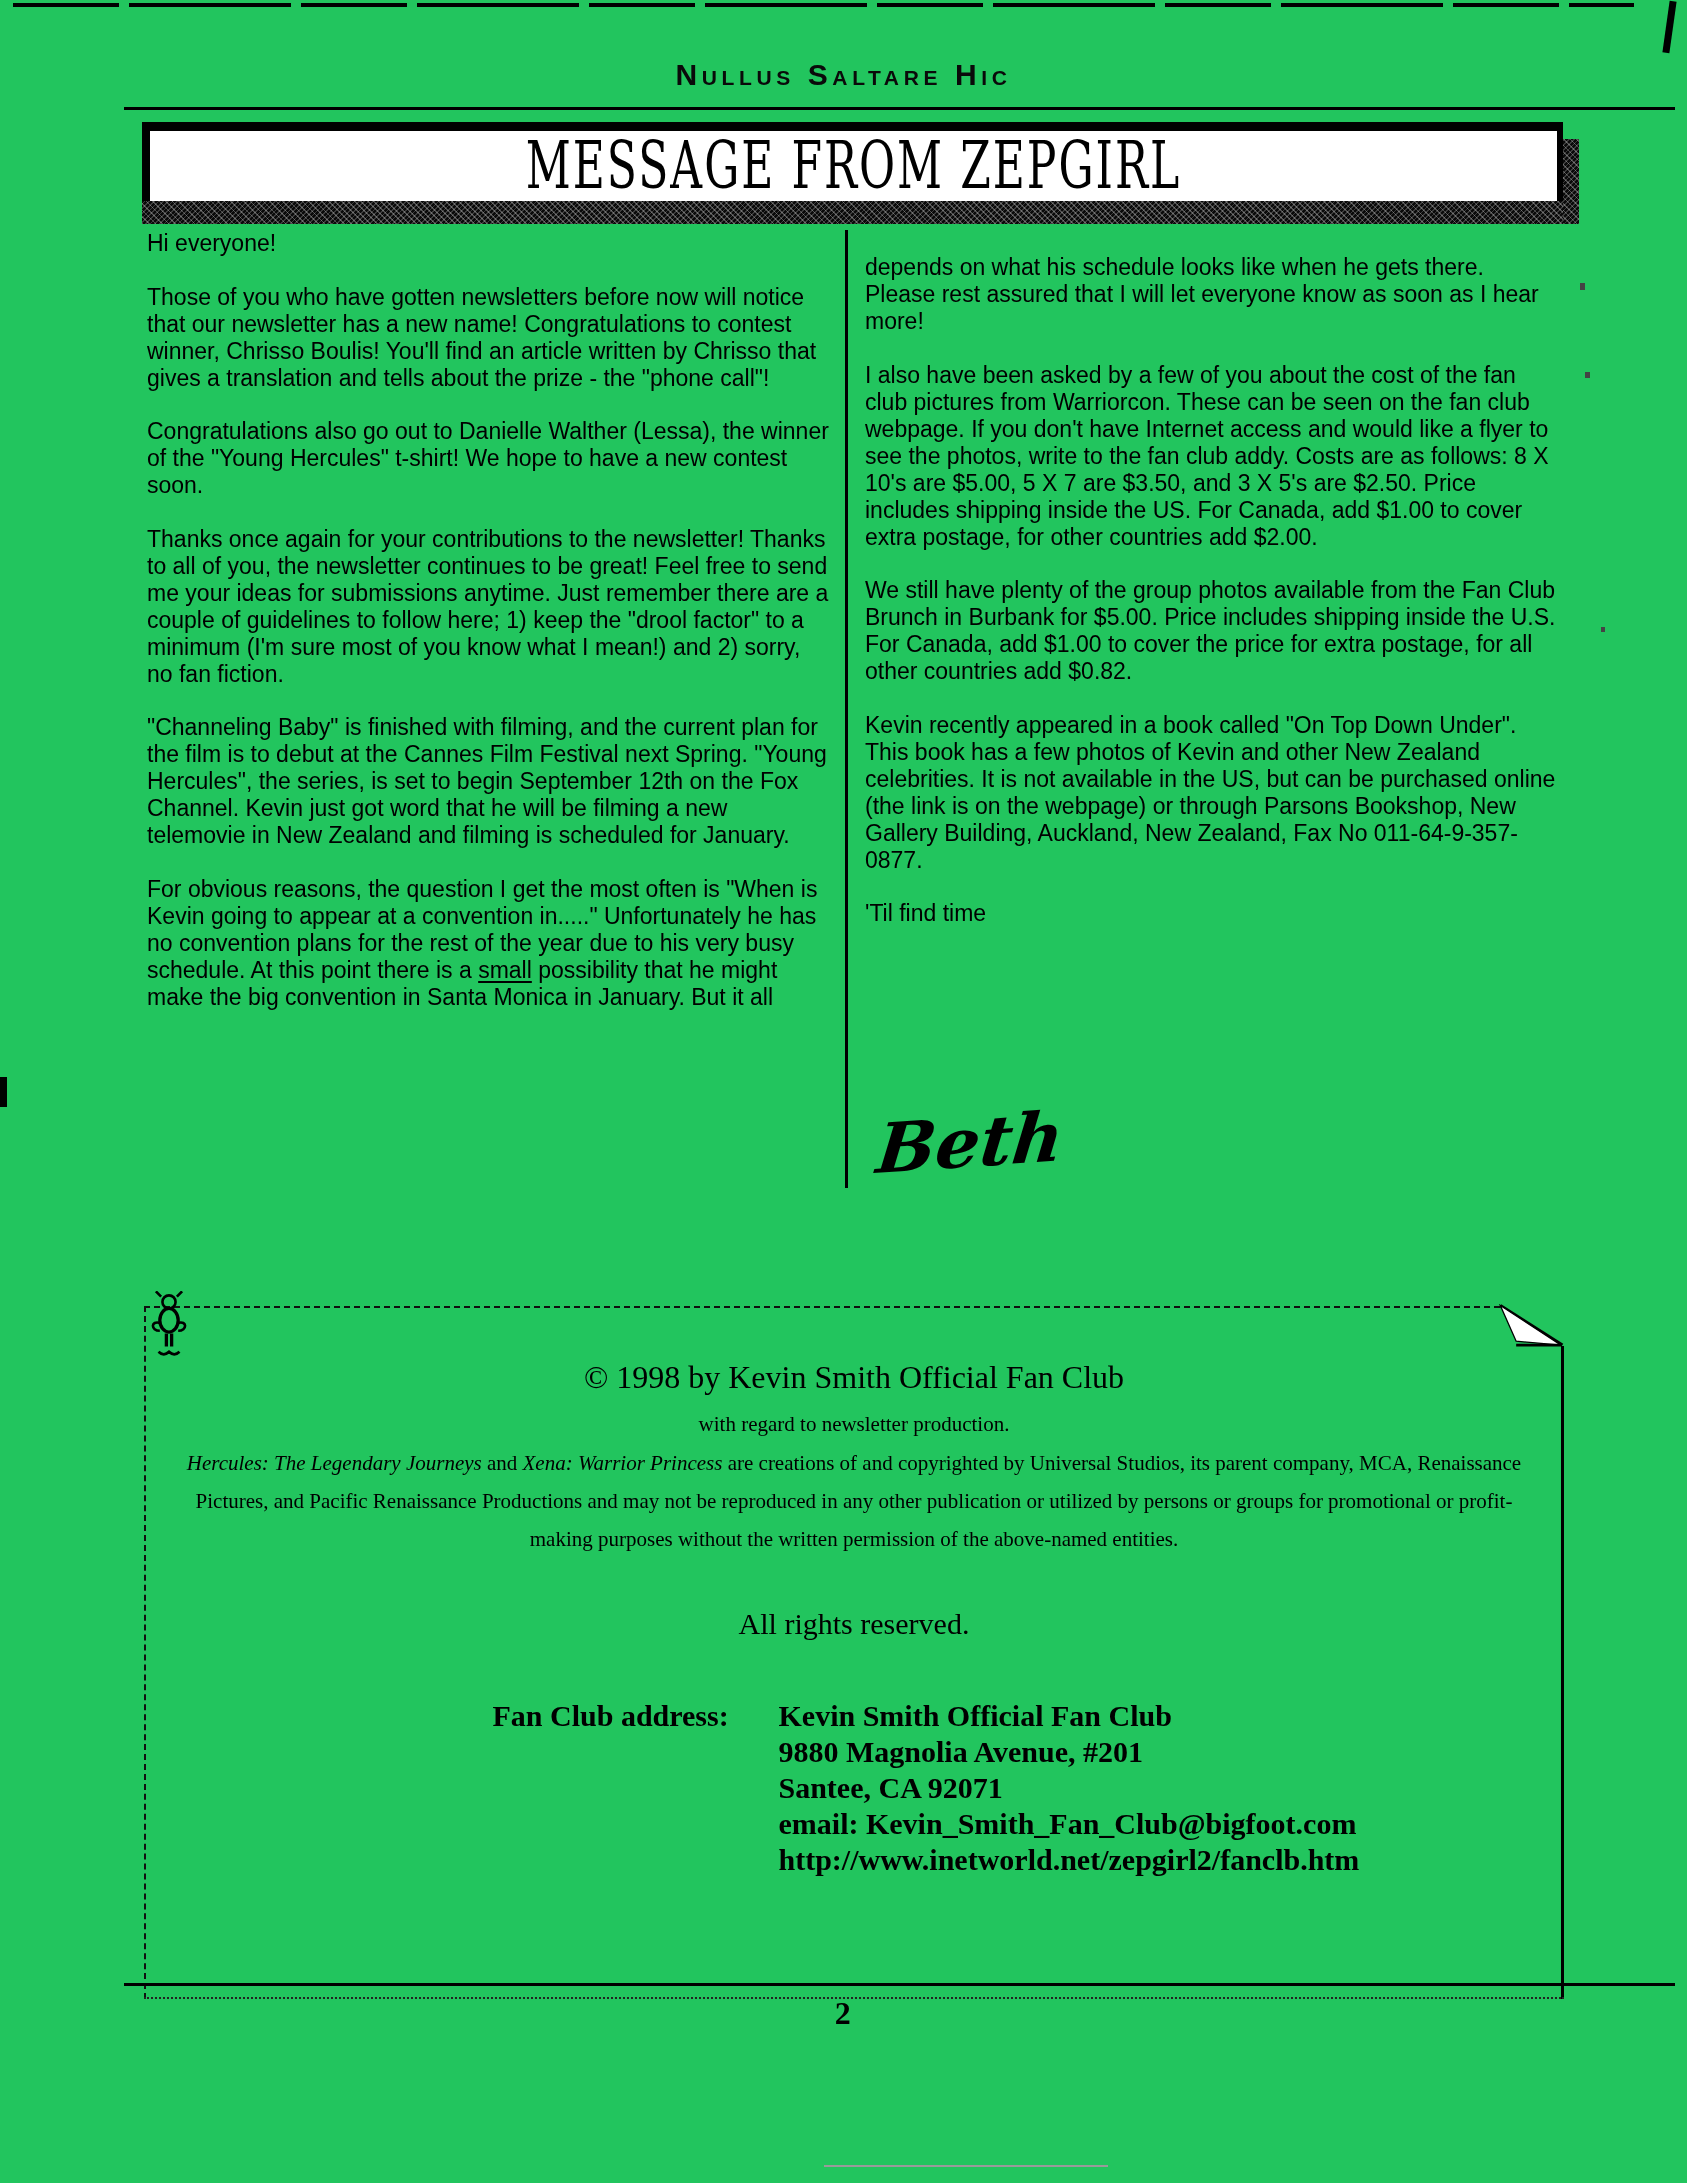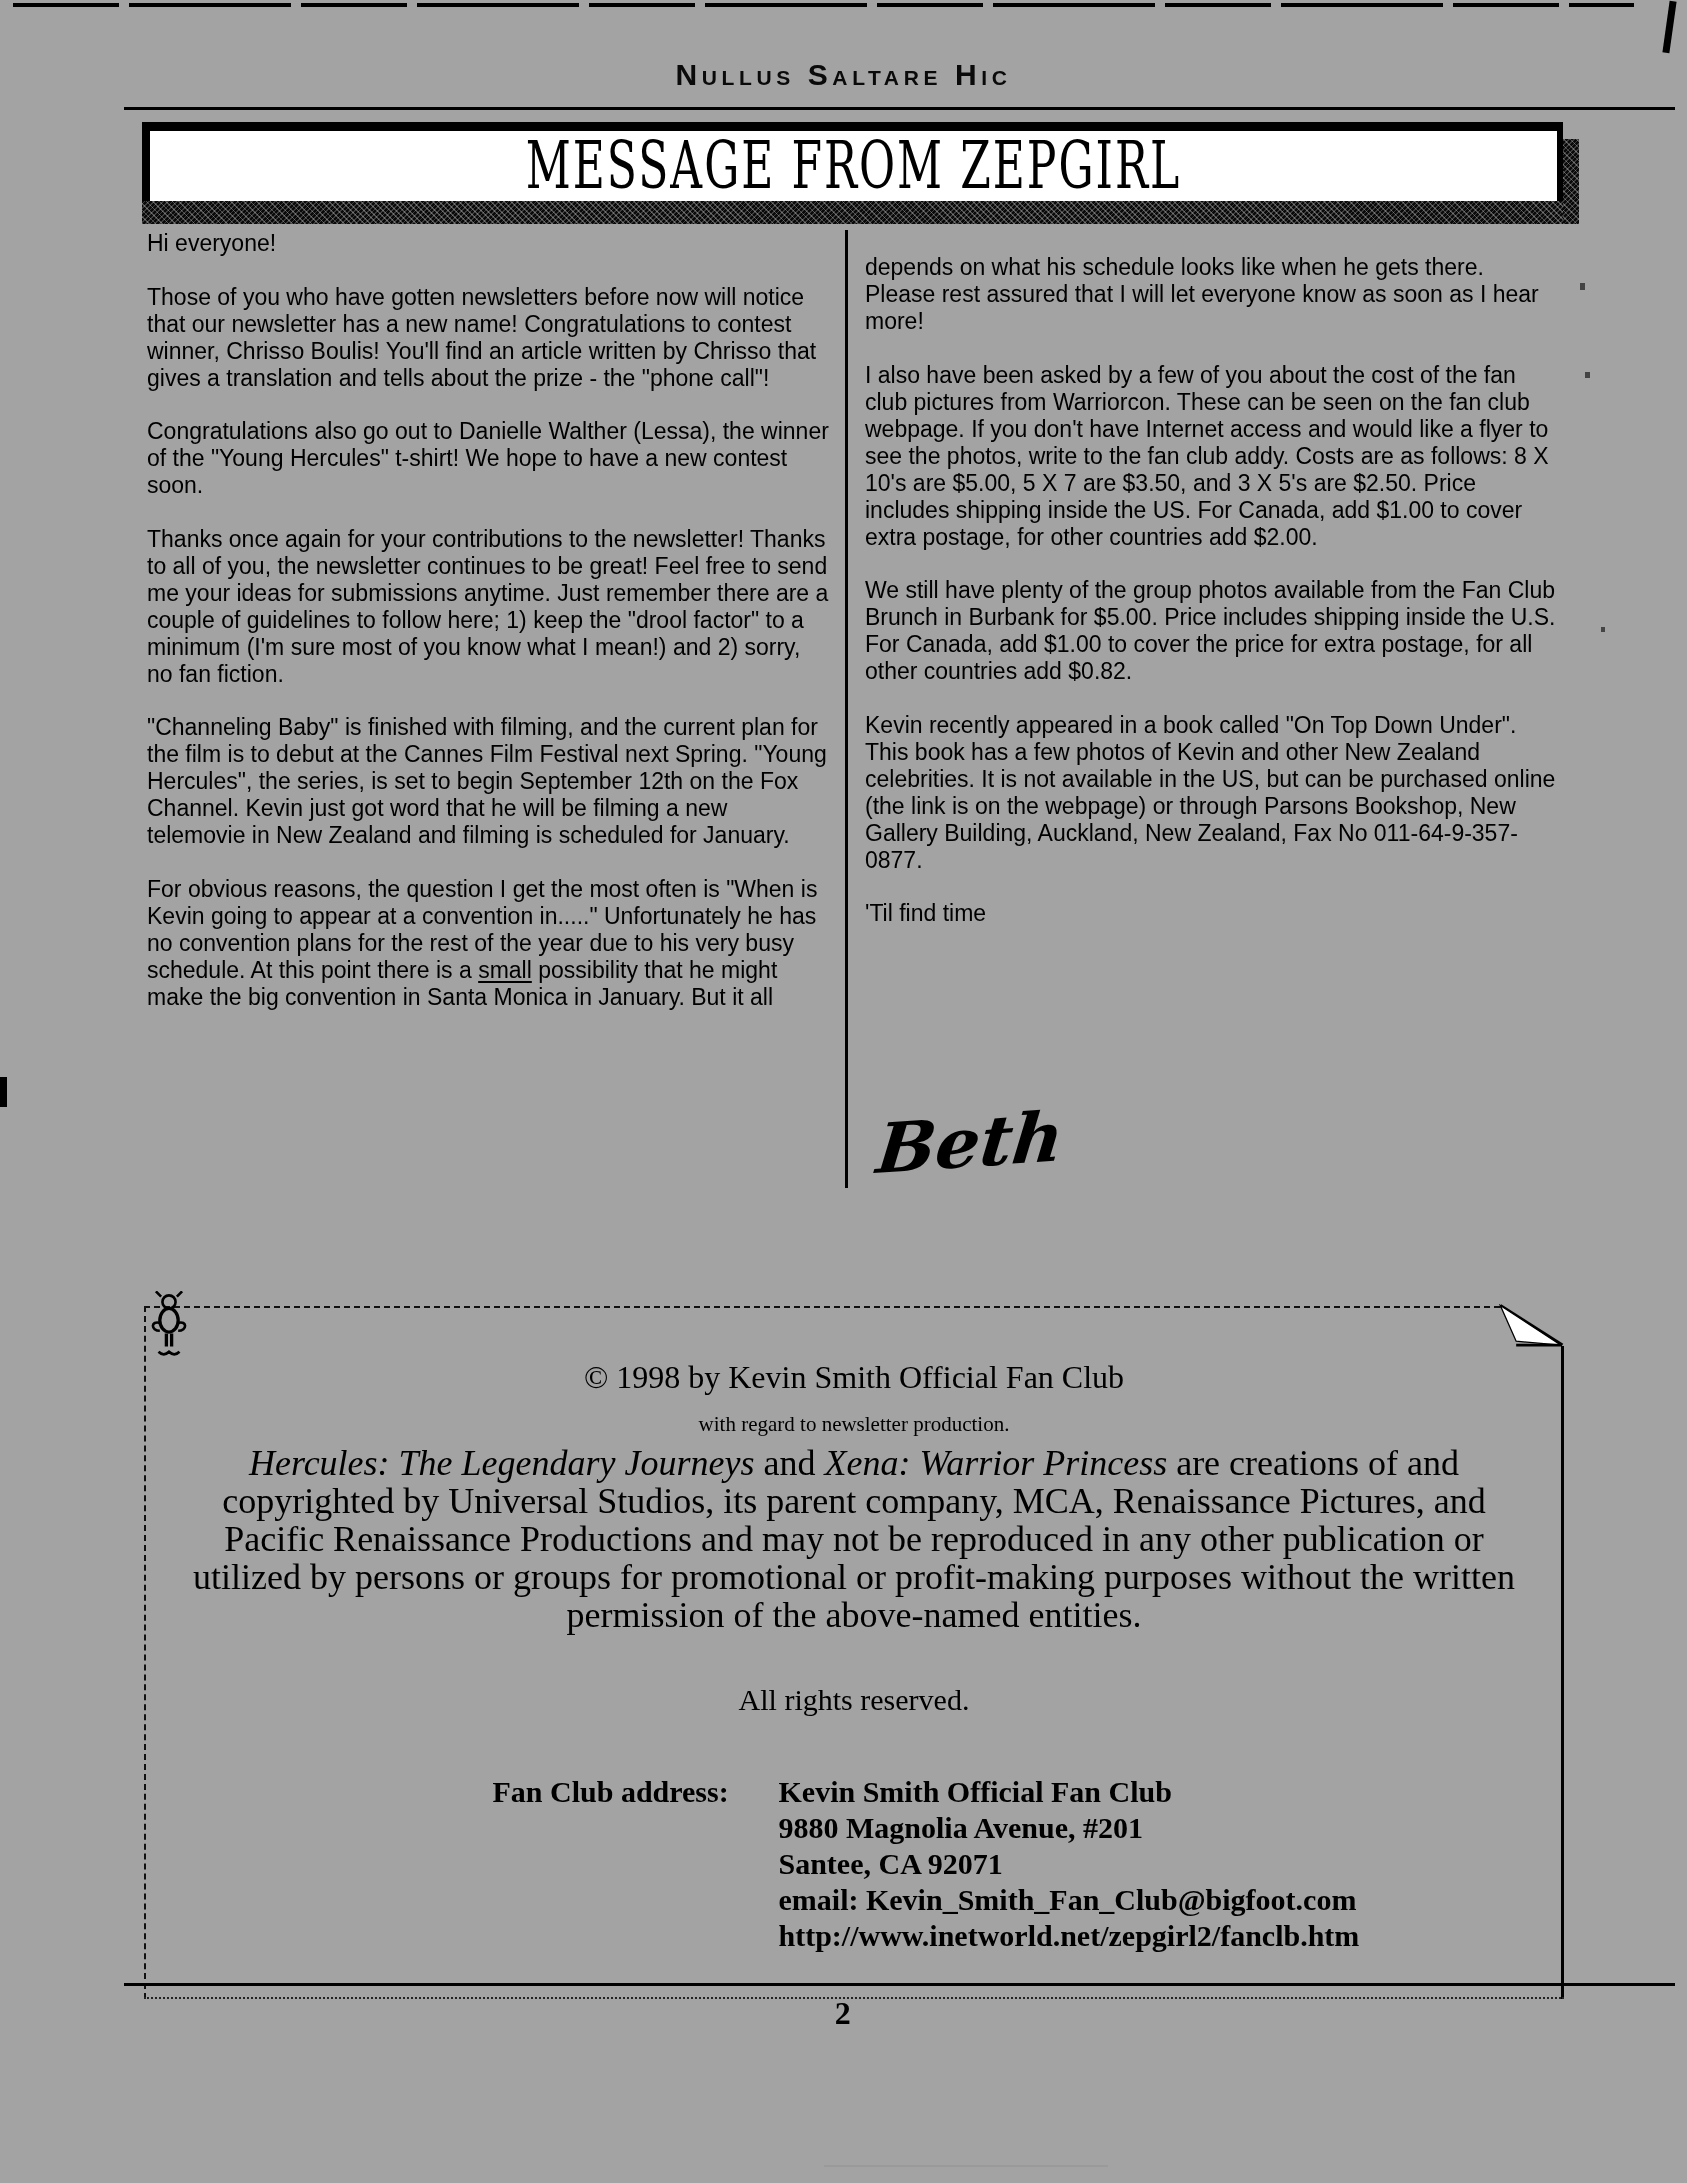--- a/index.html
+++ b/index.html
@@ -1,16 +1,16 @@
 <!DOCTYPE html>
 <html style="font-size:10.6px"><head>
 <meta charset="utf-8">
 <style>
   html,body{margin:0;padding:0;background:#d8d8d8;}
-  .page{position:relative;width:1687px;height:2183px;background:#a3a3a3;overflow:hidden;
+  .page{position:relative;width:1687px;height:2183px;background:#22c55e;overflow:hidden;
         font-family:"Liberation Sans",sans-serif;color:#000;}
 
   
   .top-edge{position:absolute;left:13.2px;top:2.6px;width:1621px;height:4px;
     background:repeating-linear-gradient(90deg,#000 0 106px,transparent 106px 116px,#000 116px 278px,transparent 278px 288px);}
   .corner-mark{position:absolute;left:1666px;top:1.3px;width:7.3px;height:52px;background:#000;transform:rotate(8deg);}
   .left-mark{position:absolute;left:0px;top:1077px;width:6.6px;height:30px;background:#000;}
   .speck{position:absolute;background:#444;}
   .bottom-line{position:absolute;left:824px;top:2165px;width:284px;height:2px;background:#9a9a9a;}
 
@@ -45,21 +45,21 @@
   .copy-box{position:absolute;left:144px;top:1306px;width:1420px;height:693px;}
   .cb-top{position:absolute;left:0;top:0;width:calc(100% - 64px);height:0;border-top:2px dashed #111;}
   .cb-left{position:absolute;left:0;top:0;height:100%;width:0;border-left:2px dashed #111;}
   .cb-right{position:absolute;right:0;top:40px;height:calc(100% - 40px);width:0;border-right:3.3px solid #000;}
   .cb-bottom{position:absolute;left:0;bottom:0;width:100%;height:0;border-bottom:2.6px dotted #222;}
   .dogear{position:absolute;right:-1.3px;top:-2px;}
   .doodle{position:absolute;left:4px;top:-14.6px;}
   .cb-content{position:absolute;left:26.5px;right:26.5px;top:25px;font-family:"Liberation Serif",serif;text-align:center;}
   .cb-line1{font-size:32px;margin-top:28px;}
   .cb-line2{font-size:21px;margin-top:16px;}
-  .cb-body .para{font-size:36px;line-height:38px;margin:6.6px 0 0 0;}
+  .cb-body .para{font-size:21px;line-height:38px;margin:6.6px 0 0 0;}
   .cb-rights{font-size:30px;margin-top:49px;}
   .cb-printed{font-size:30px;margin-top:5.3px;}
   .cb-address{margin-top:57px;text-align:left;padding-left:322px;display:flex;align-items:flex-start;
     font-size:30px;line-height:36px;font-weight:bold;}
   .cb-address-label{width:286px;flex:0 0 auto;}
   .cb-address-lines{flex:1;}
 
   
   .footer-rule{position:absolute;left:124px;top:1983px;width:1551px;height:2.6px;background:#000;}
   .page-number{position:absolute;left:0;top:1995px;width:1687px;text-align:center;

